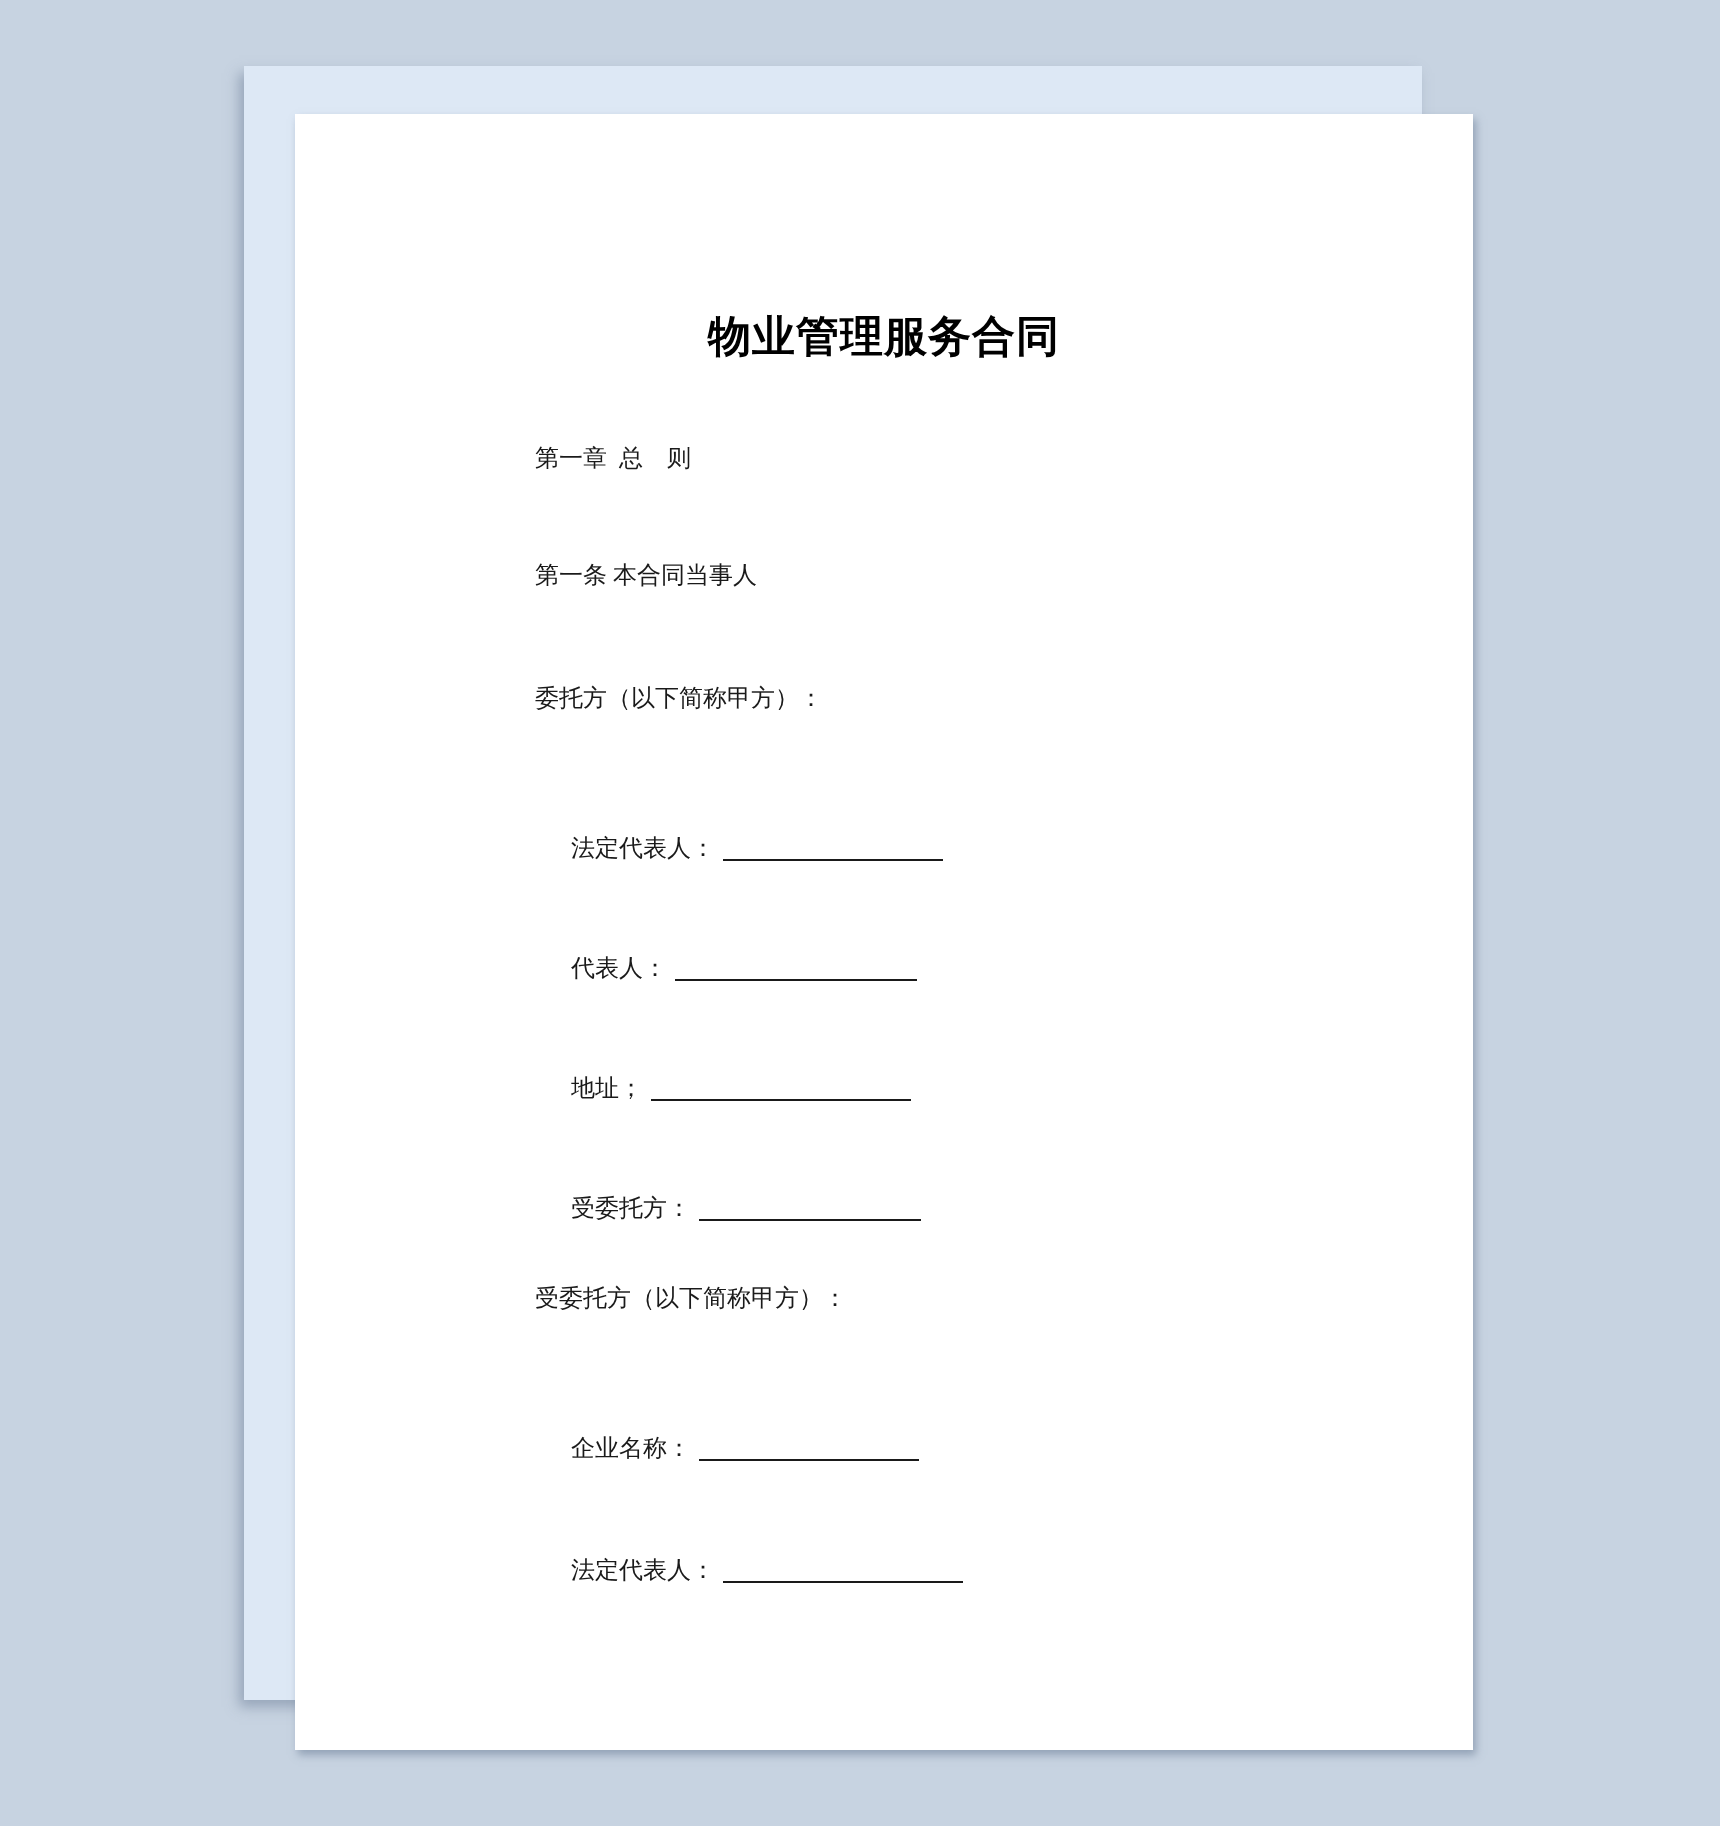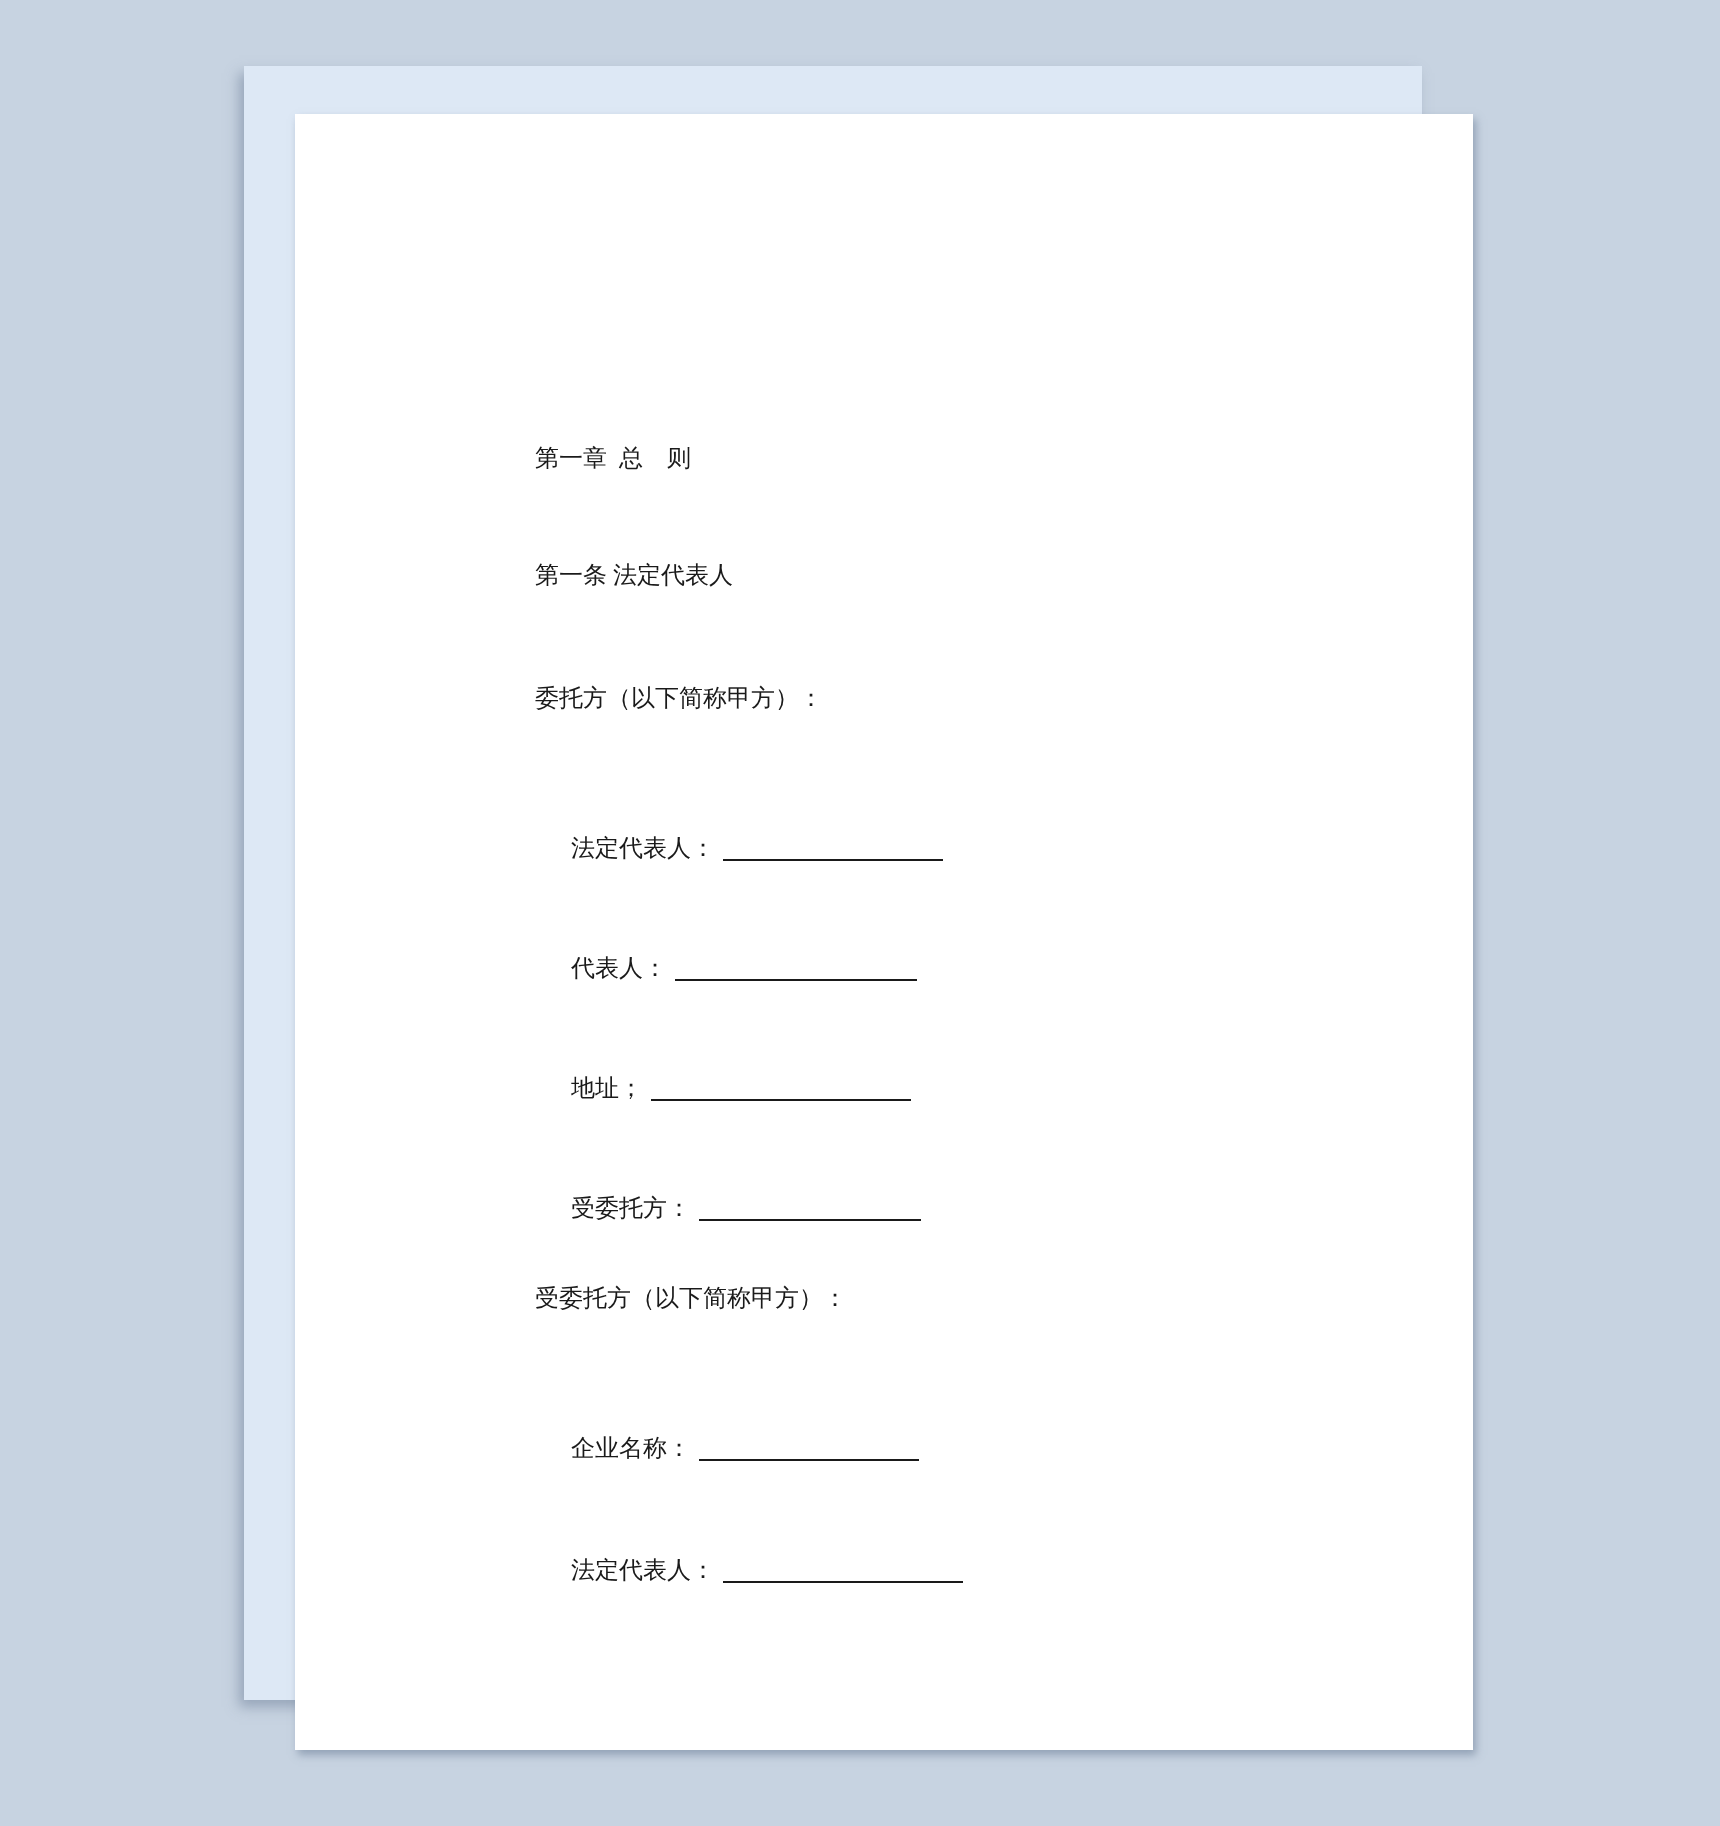--- a/index.html
+++ b/index.html
@@ -55,24 +55,25 @@
 </style>
 </head>
 <body>
 
 <div class="stage">
 
   <div class="sheet sheet-back"></div>
 
   <div class="sheet sheet-front">
 
+    <h1 class="doc-title">物业管理服务合同</h1>
 
     <div class="doc-line" style="top:306px">第一章  总　则</div>
 
-    <div class="doc-line" style="top:423px">第一条 法定代表人</div>
+    <div class="doc-line" style="top:423px">第一条 本合同当事人</div>
 
     <div class="doc-line" style="top:546px">委托方（以下简称甲方）：</div>
 
     <div class="doc-line" style="top:666px">
       <span>法定代表人：</span><span class="fill-line" style="width:220px"></span>
     </div>
 
     <div class="doc-line" style="top:786px">
       <span>代表人：</span><span class="fill-line" style="width:242px"></span>
     </div>

